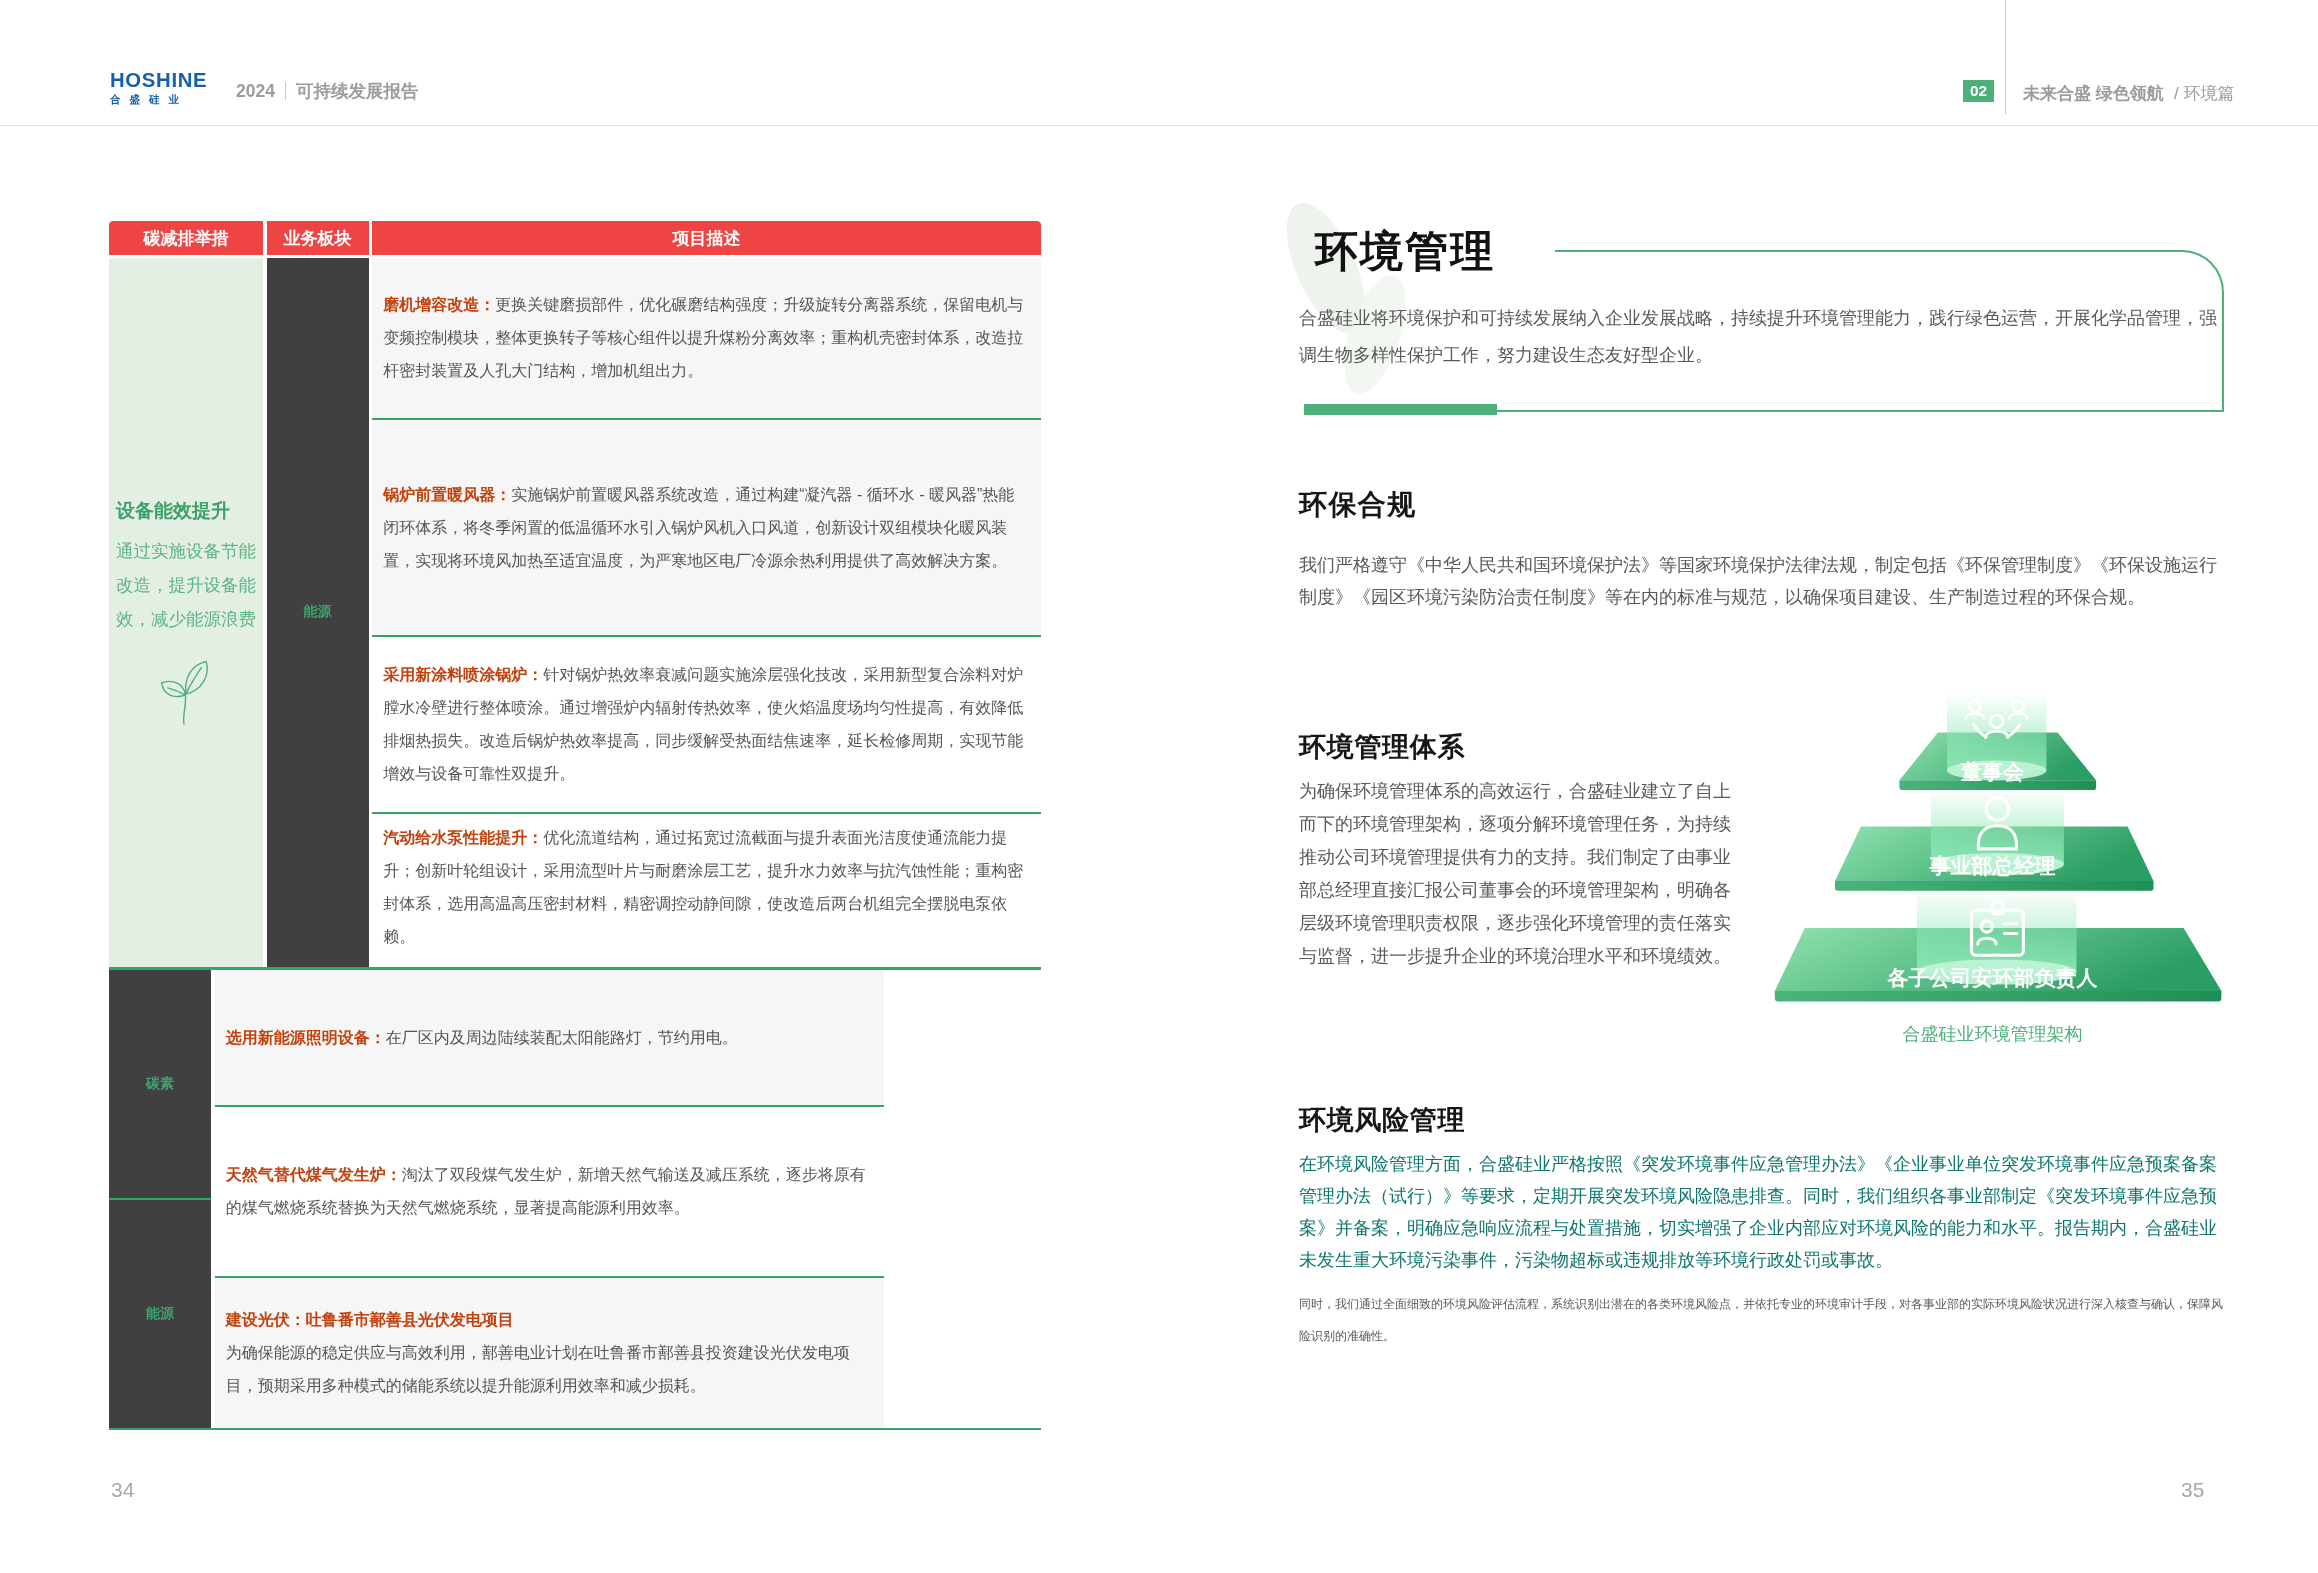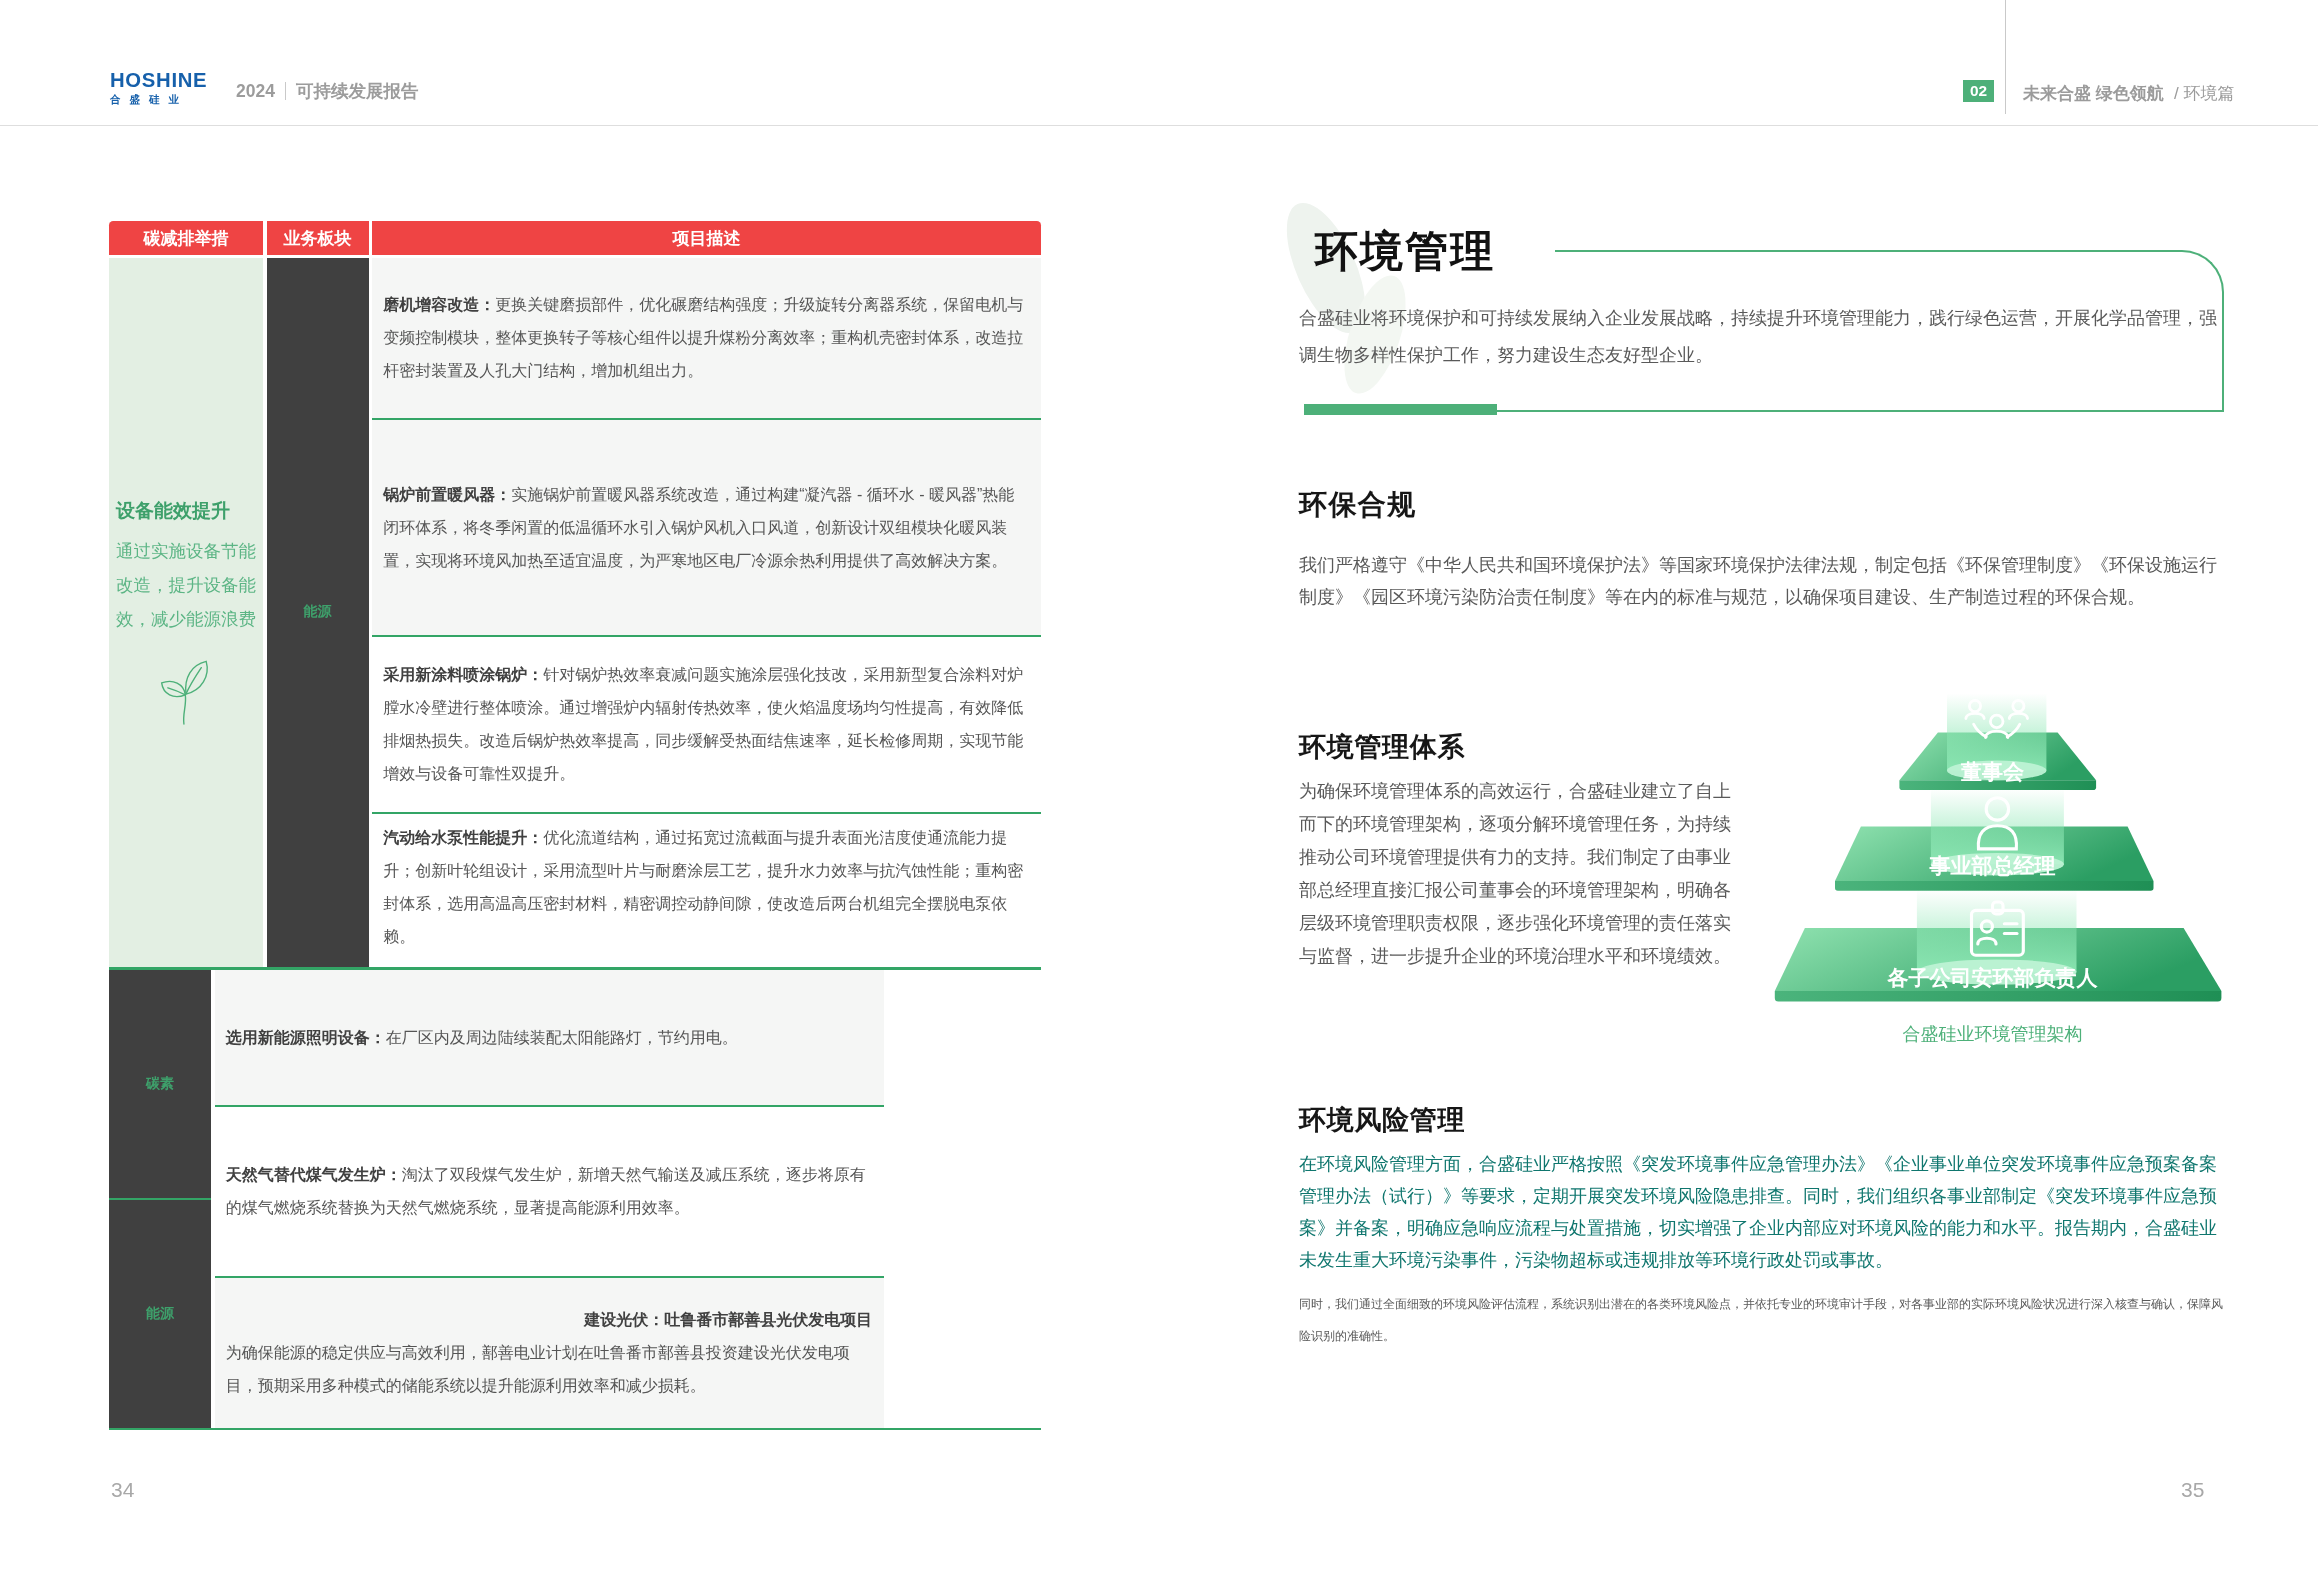--- a/index.html
+++ b/index.html
@@ -45,22 +45,22 @@
   .mdesc { font-size:17.5px; color:#5cb585; line-height:34px; }
   .micon { align-self:center; margin-top:21px; }
 
   .segcol { width:102px; display:flex; flex-direction:column; }
   .segcell { background:#404040; flex:1; display:flex; align-items:center; justify-content:center;
              font-size:14px; font-weight:800; color:#3ea06b; }
   .segcell.hb { border-bottom:2.1px solid #33a566; }
 
   .rows { width:669px; display:flex; flex-direction:column; }
   .prow { display:flex; align-items:center; padding:0 11.2px; font-size:16px; line-height:33px; color:#555; }
-  .prow .lead { font-weight:800; color:#404040; }
-  .prow .lead-block { display:block;text-align:right; }
+  .prow .lead { font-weight:800; color:#c2410c; }
+  .prow .lead-block { display:block; }
   .prow.gray { background:#f5f6f5; }
   .prow.white { background:#ffffff; }
   .prow.hb { border-bottom:2.1px solid #33a566; }
   .r1 { height:162px; } .r2 { height:177px; } .r3 { height:217px; } .r4 { height:147px; }
   .r5 { height:137px; } .r6 { height:171px; } .r7 { height:150px; }
   .s2seg1 { height:309px; } 
 
   
   .leaf-mark { position:absolute; left:1277px; top:184px; }
   .art-title { position:absolute; left:1315px; top:223px; font-size:43px; font-weight:900; color:#121212; letter-spacing:2.1px; }

